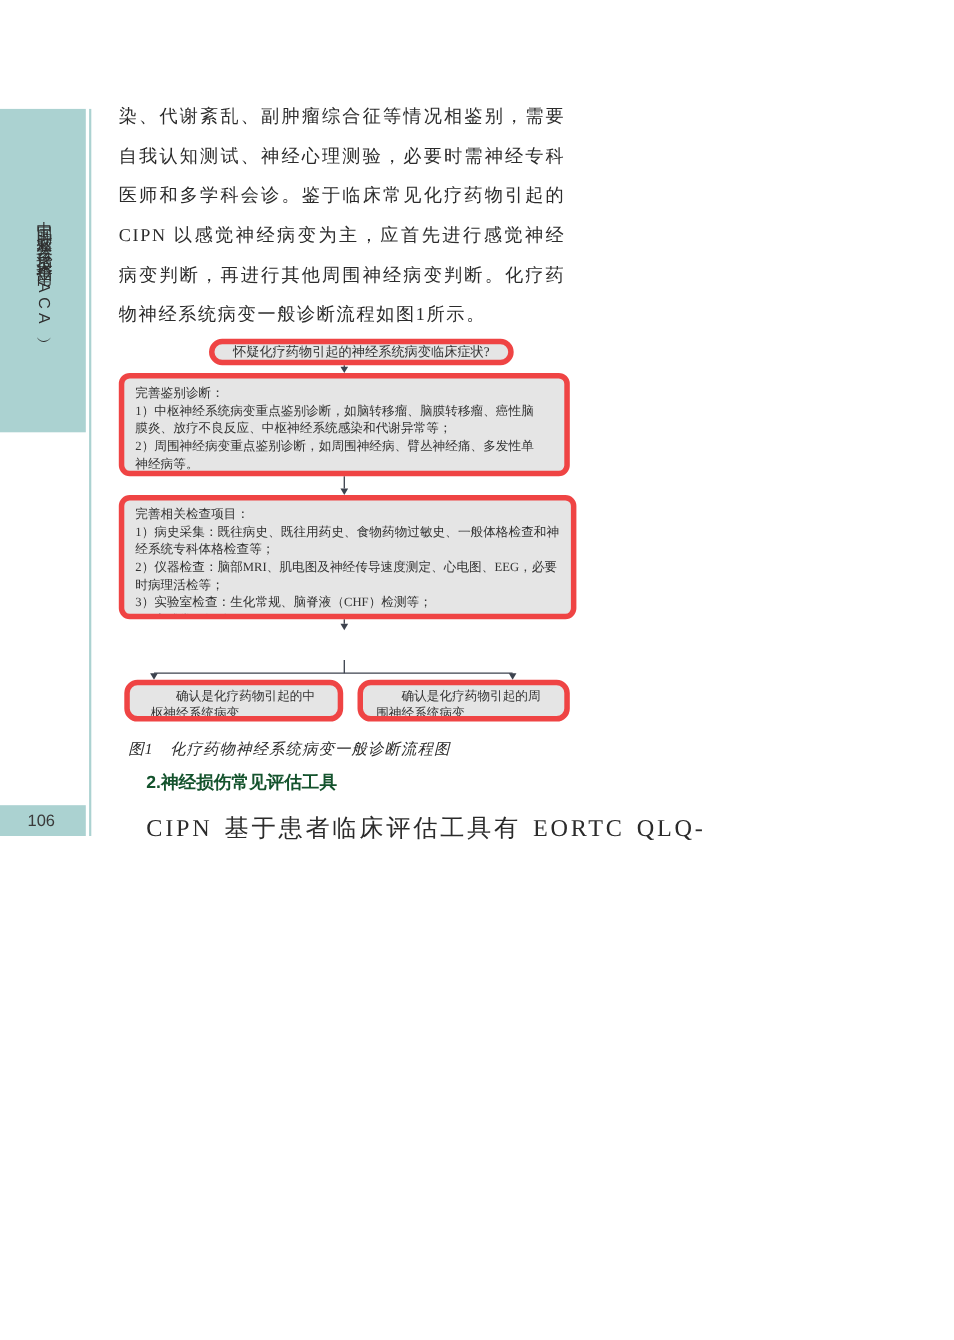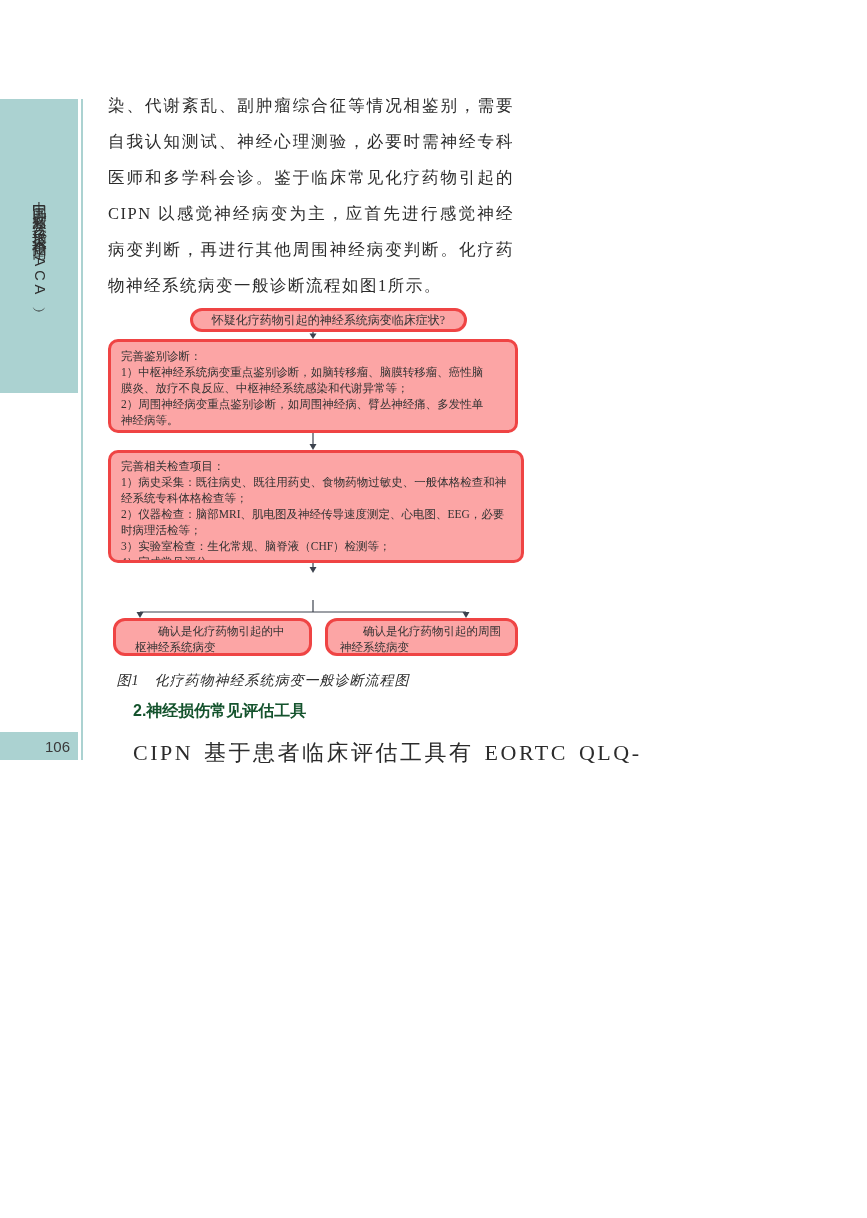--- a/index.html
+++ b/index.html
@@ -39,21 +39,21 @@
     background: #abd2d1;
   }
   .page-num-box {
     position: absolute;
     left: 0; top: 732px;
     width: 78px; height: 28px;
     background: #abd2d1;
     display: flex;
     align-items: center;
     justify-content: flex-end;
-    padding-right: 8px;
+    padding-right: 28px;
     font-family: "Liberation Sans", sans-serif;
     font-size: 15px;
     color: #3a3a3a;
   }
   
   .body-par {
     position: absolute;
     left: 108px; top: 88px;
     width: 406px;
     font-size: 16.5px;
@@ -64,22 +64,22 @@
     color: #2b2b2b;
   }
   
   .figure {
     position: absolute;
     left: 108px; top: 305px;
     width: 410px; height: 356px;
   }
   .fc-box {
     position: absolute;
-    border: 3px solid #ef4444;
-    background: #fca5a5;
+    border: 5px solid #ef4444;
+    background: #e5e5e5;
     color: #333333;
     font-size: 11.5px;
     line-height: 16px;
   }
   .fc-box.round-lg { border-radius: 12px; }
   .fc-box.round-md { border-radius: 10px; }
   .fc-symptom {
     left: 82px; top: 3px;
     width: 277px; height: 24px;
     display: flex; align-items: center; justify-content: center;

